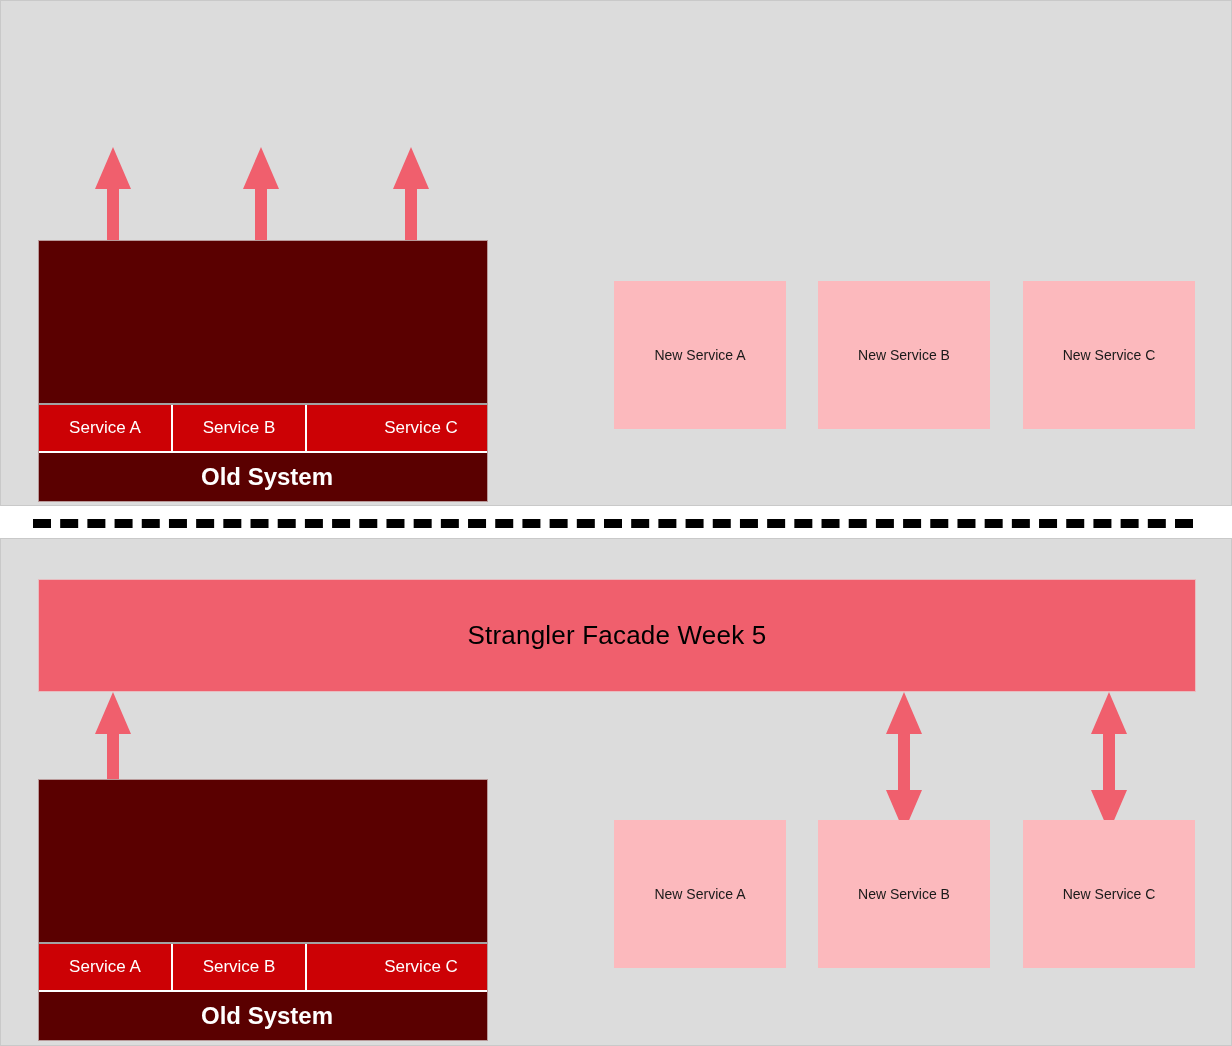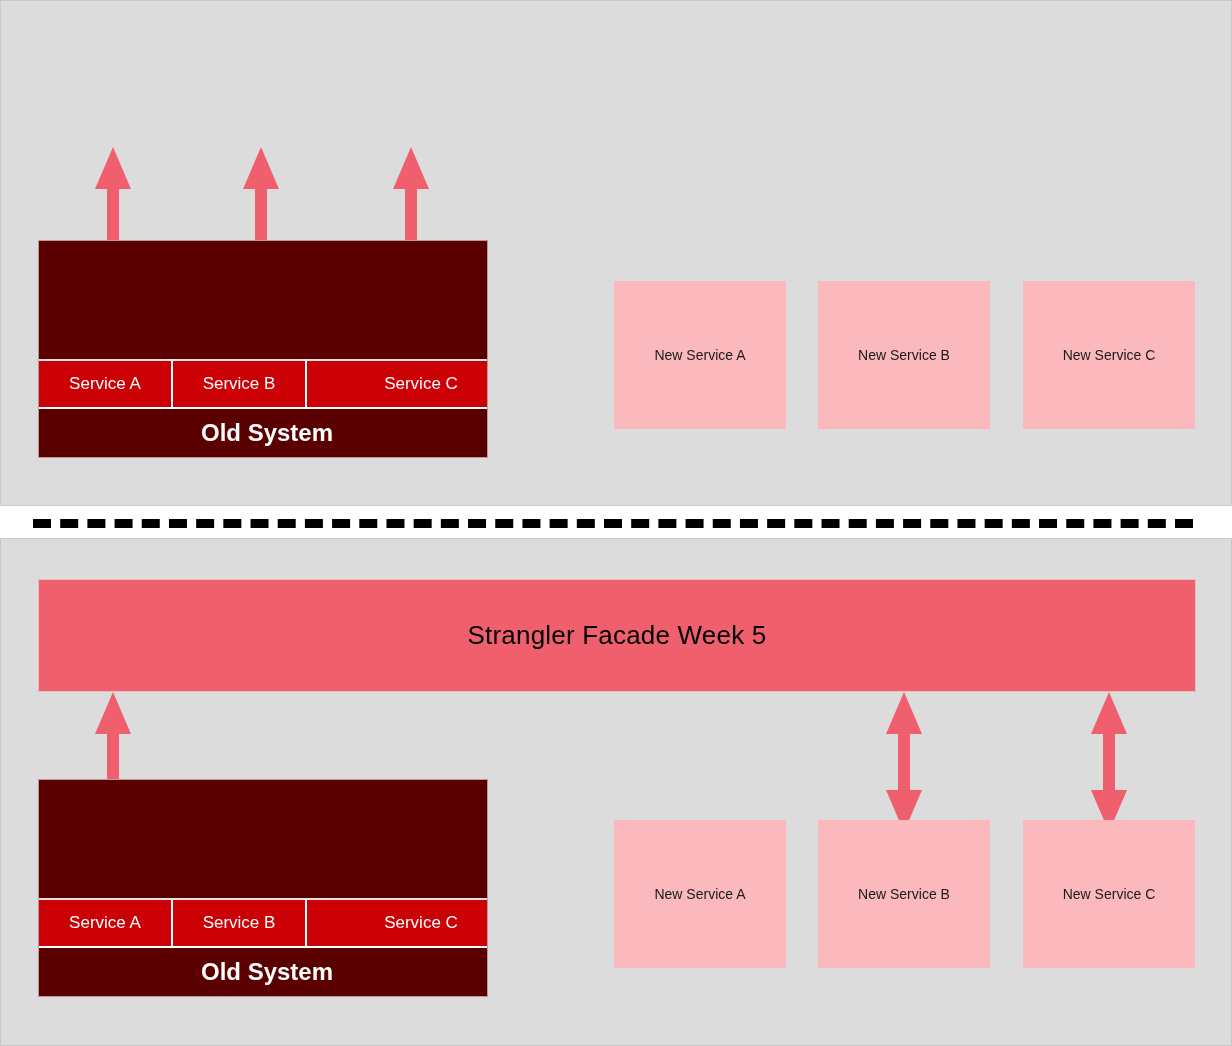--- a/index.html
+++ b/index.html
@@ -76,23 +76,24 @@
     background: #5a0000;
     border: 1px solid #b99a9a;
     box-sizing: border-box;
   }
   .oldsystem-top {
     height: 118px;
   }
   .service-row {
     display: flex;
     height: 50px;
-    border-top: 2px solid #e5e5e5;
+    border-top: 2px solid #a3a3a3;
     border-bottom: 2px solid #ffffff;
     box-sizing: border-box;
+    margin-top: 44px;
   }
   .service-cell {
     flex: 1 1 0;
     background: #cc0105;
     color: #ffffff;
     font-size: 17px;
     display: flex;
     align-items: center;
     justify-content: center;
     border-right: 2px solid #ffffff;

